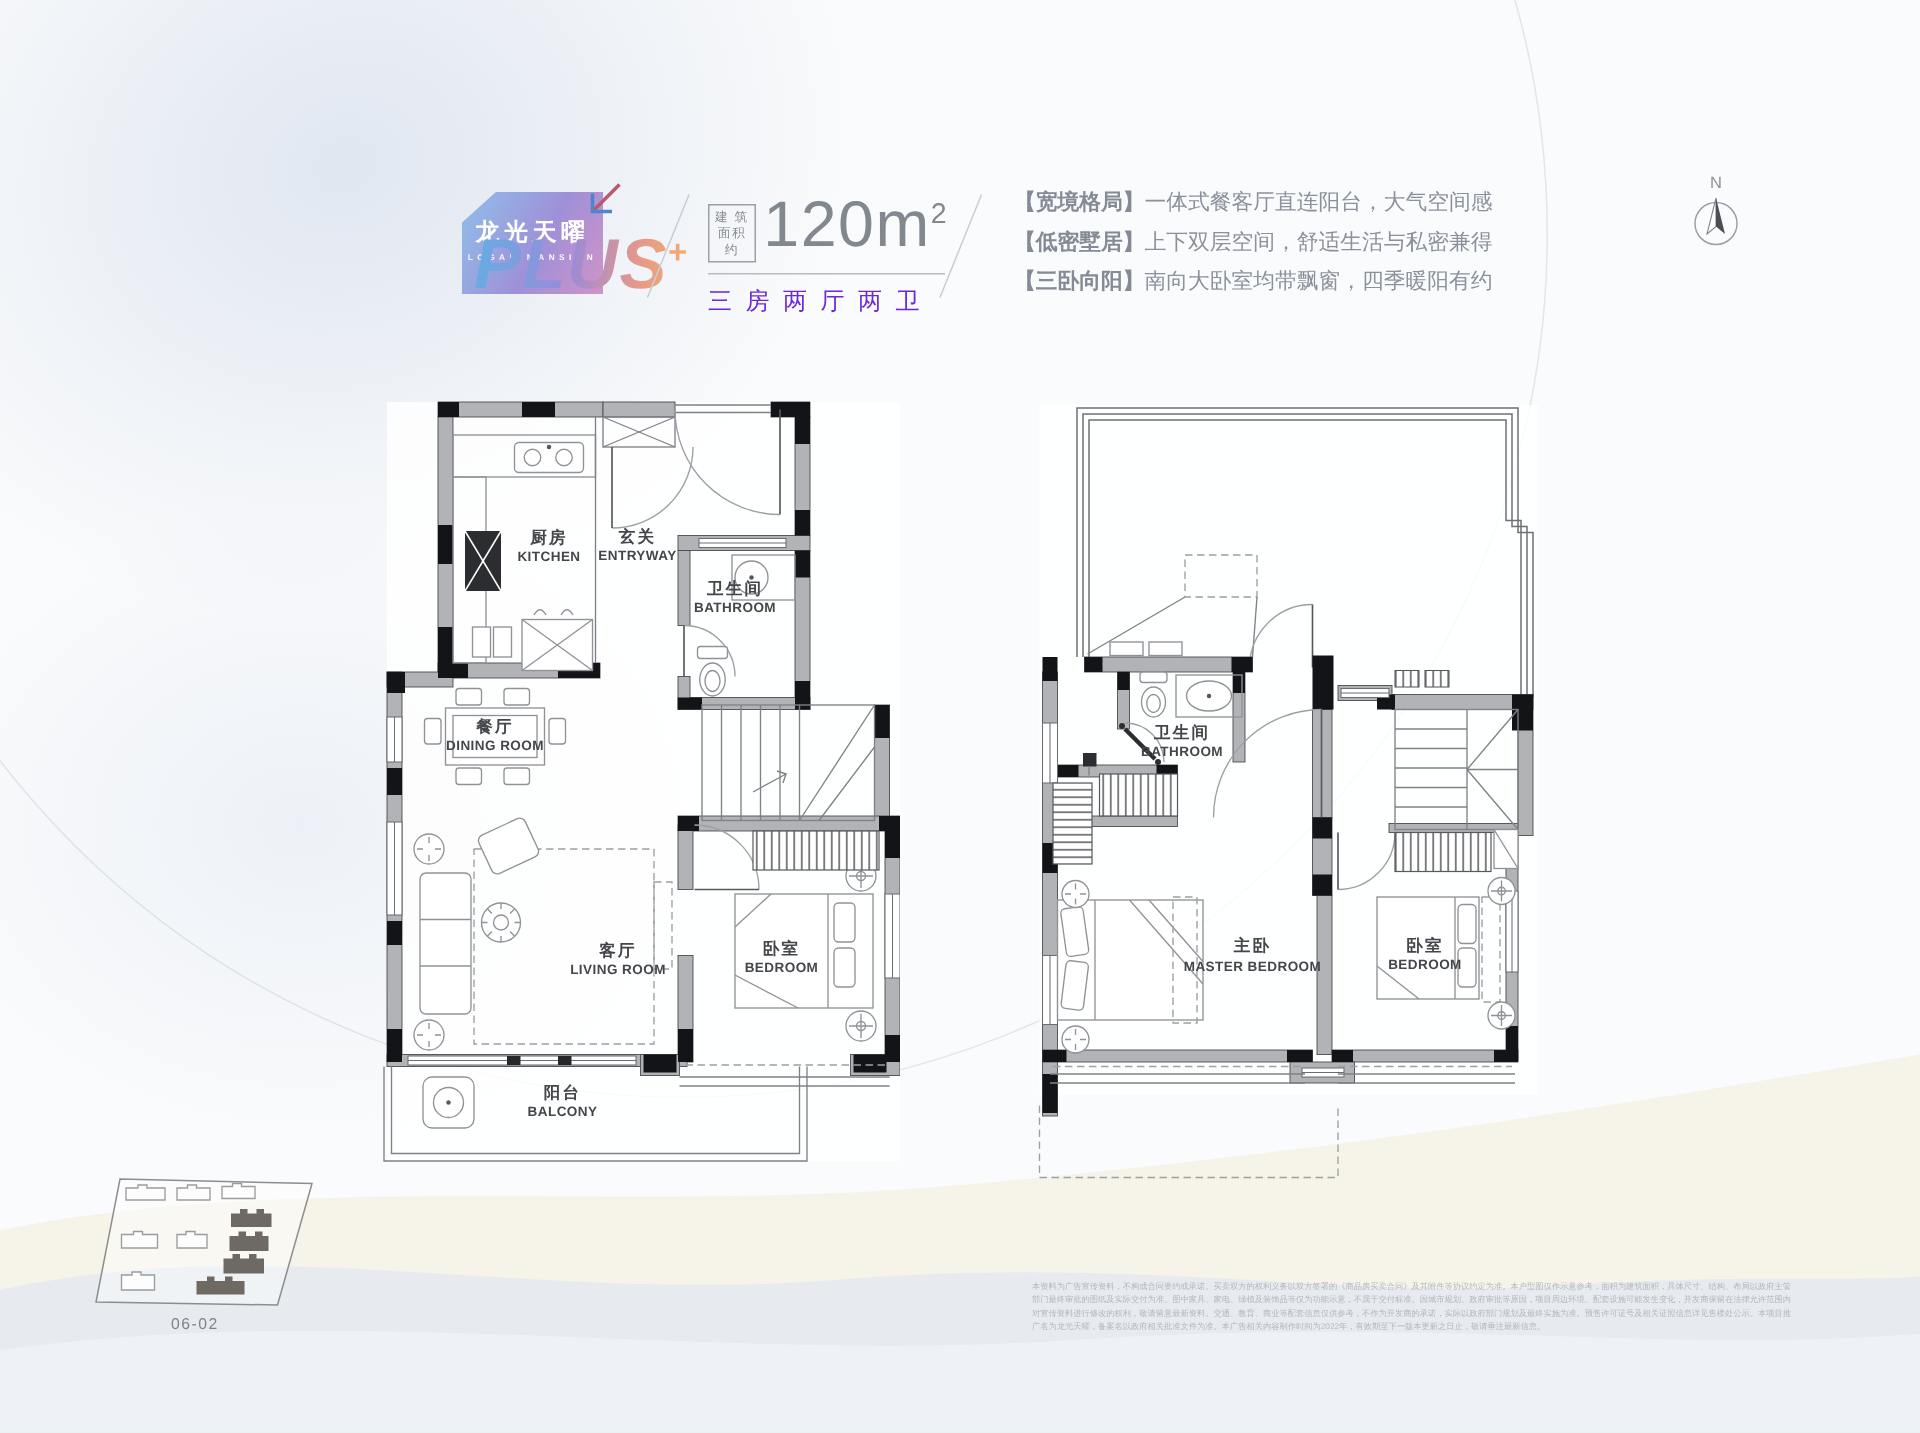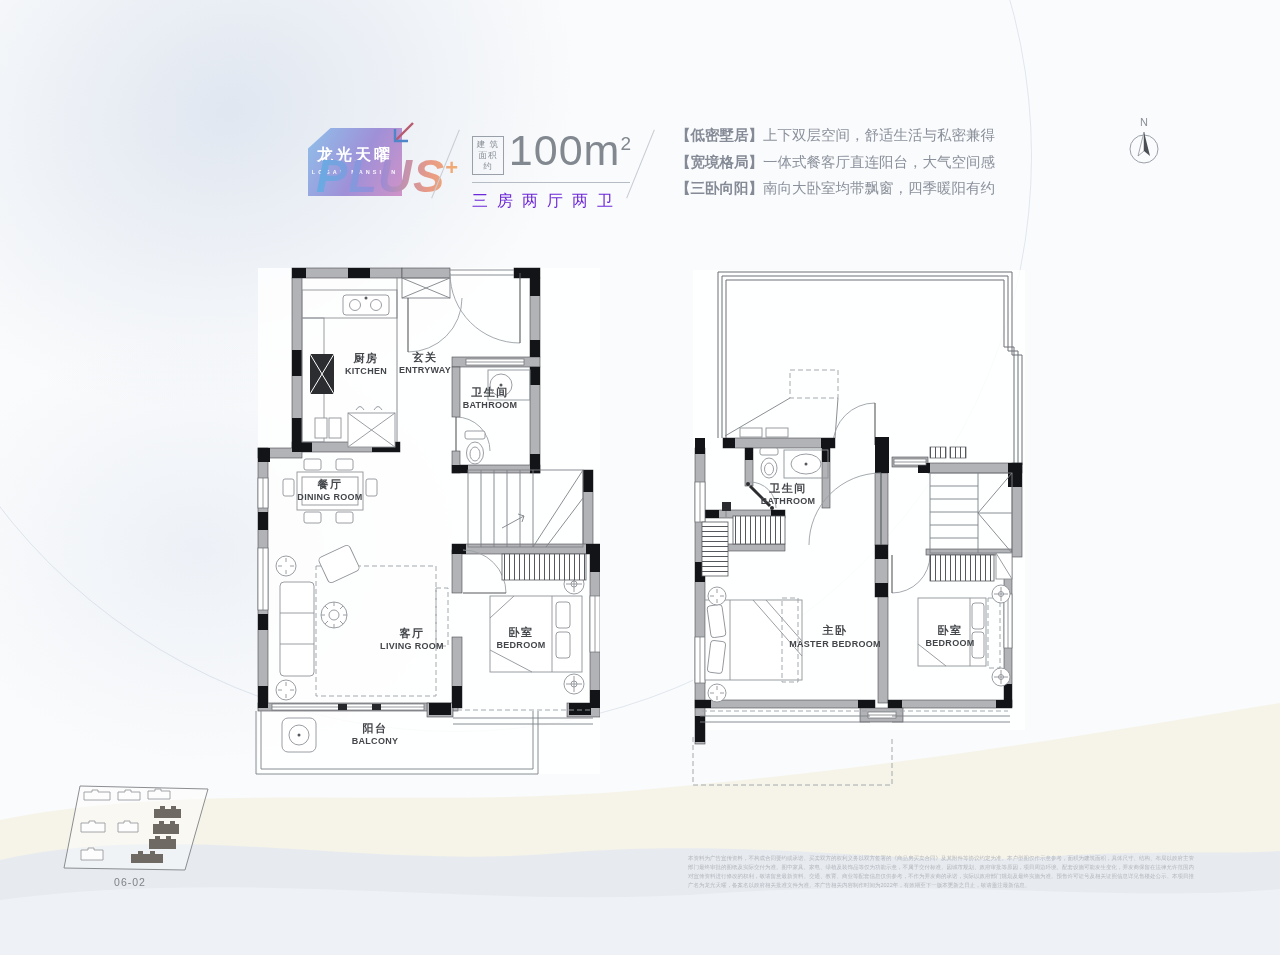--- a/index.html
+++ b/index.html
@@ -91,31 +91,31 @@
     </svg>
 
     <div class="slash slash1"></div>
 
     <div class="area-block">
       <div class="area-top">
         <div class="area-prefix">
           <div>建 筑</div>
           <div>面积约</div>
         </div>
-        <div class="area-value"><span>100m</span><sup>2</sup></div>
+        <div class="area-value"><span>120m</span><sup>2</sup></div>
       </div>
       <div class="area-rule"></div>
       <div class="area-layout">三房两厅两卫</div>
     </div>
 
     <div class="slash slash2"></div>
 
     <div class="features">
+      <div class="feature-row"><span class="tag">【宽境格局】</span><span>一体式餐客厅直连阳台，大气空间感</span></div>
       <div class="feature-row"><span class="tag">【低密墅居】</span><span>上下双层空间，舒适生活与私密兼得</span></div>
-      <div class="feature-row"><span class="tag">【宽境格局】</span><span>一体式餐客厅直连阳台，大气空间感</span></div>
       <div class="feature-row"><span class="tag">【三卧向阳】</span><span>南向大卧室均带飘窗，四季暖阳有约</span></div>
     </div>
 
     <div class="compass">
       <div class="compass-n">N</div>
       <svg width="44" height="40" viewBox="0 0 44 40">
         <circle cx="22" cy="20" r="14" fill="none" stroke="#9aa0a8" stroke-width="1"></circle>
         <polygon points="22,3 16,27 22,22" fill="#ffffff" stroke="#7c828c" stroke-width=".7"></polygon>
         <polygon points="22,3 28,27 22,22" fill="#4a4e55"></polygon>
       </svg>

